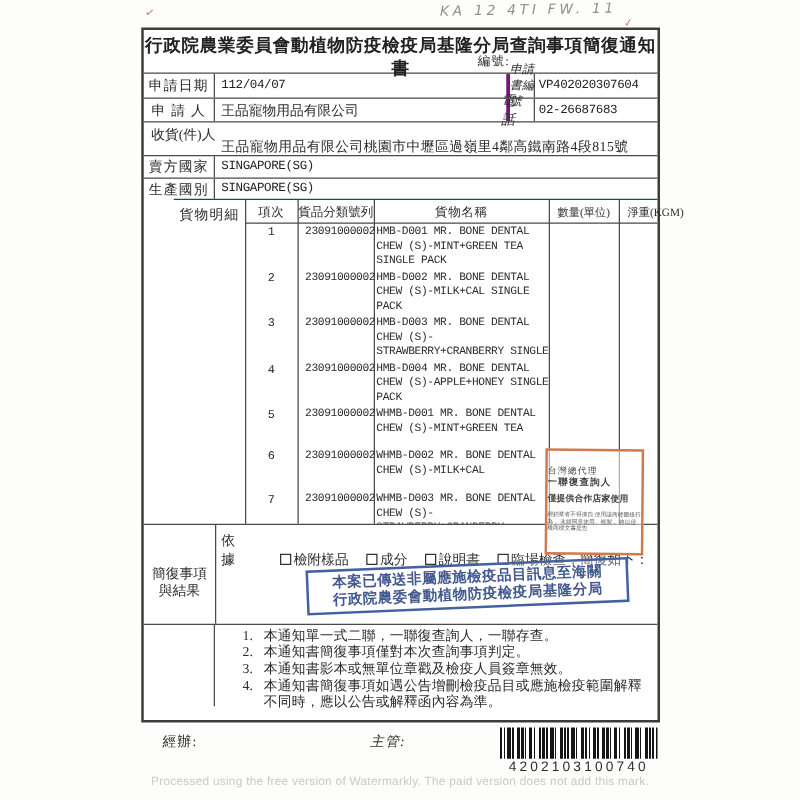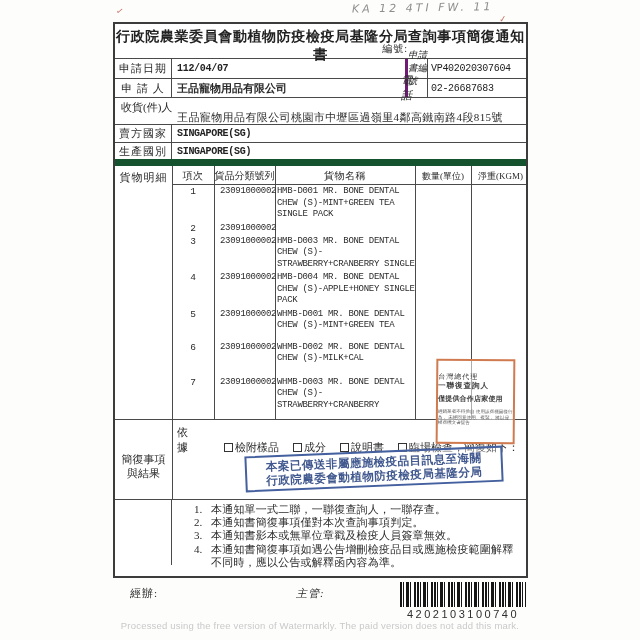--- a/index.html
+++ b/index.html
@@ -11,37 +11,37 @@
           font-style:italic; font-size:11px; color:#8f8f8f; letter-spacing:3px; transform:rotate(-1deg); }
   .corner-mark { position:absolute; color:#b44335; opacity:.75; font-size:9px; font-family:"DejaVu Sans",sans-serif; }
   #mark-l { left:116px; top:6px; transform:rotate(12deg); }
   #mark-r { left:499px; top:14px; transform:rotate(-8deg); }
 
   
   #doc { position:absolute; left:113px; top:22px; width:415px; height:556px; border:2px solid #3c3c3c; background:#fff; }
   .row { display:flex; border-top:1px solid #4a4a4a; font-size:11px; }
   .row:first-child { border-top:none; }
   .lab  { width:57px; border-right:1px solid #4a4a4a; display:flex; align-items:center; justify-content:center; letter-spacing:1px; }
-  .val  { flex:1; display:flex; align-items:center; padding-left:5px;font-weight:bold; }
+  .val  { flex:1; display:flex; align-items:center; padding-left:5px; }
   .lab2 { width:23px; border-left:3px solid #701a75; border-right:1px solid #4a4a4a; display:flex; align-items:center; justify-content:center;font-style:italic; }
   .val2 { width:98px; display:flex; align-items:center; padding-left:3px; }
   .mono { font-family:"Liberation Mono","DejaVu Sans Mono",monospace; font-size:10px; letter-spacing:-.3px; color:#222; }
 
   #row-title { position:relative; height:34px; border-top:none; display:block; }
   #doc-title { text-align:center; padding-top:4px; font-size:14px; font-weight:bold; letter-spacing:.6px; color:#222; }
   #serial    { position:absolute; right:118px; bottom:2px; font-size:10px; letter-spacing:1px; }
 
   #r-date { height:20px; } #r-appl { height:19px; }
   #r-consignee { height:27px; display:block; position:relative; }
   #consignee-label { position:absolute; left:6px; top:2px; font-size:11px; }
   #consignee-value { position:absolute; left:62px; top:12px; font-size:11px; letter-spacing:.4px; }
   #r-seller { height:18px; } #r-origin { height:17px; } #r-decl { height:15px; }
 
   
-  #detail { position:relative; height:260px; border-top:7px solid #14532d; }
+  #detail { position:relative; height:260px; border-top:1px solid #14532d;margin-left:24px; }
   .vline { position:absolute; top:0; bottom:0; width:1px; background:#4a4a4a; }
   #detail-label { position:absolute; left:0; top:4px; width:57px; text-align:center; font-size:11px; letter-spacing:1px; }
   .dh { position:absolute; top:3px; font-size:10px; text-align:center; letter-spacing:.5px; }
   #dh-hline { position:absolute; left:57px; right:0; top:18px; height:1px; background:#4a4a4a; }
   #items { position:absolute; left:57px; top:20px; right:0; bottom:0; overflow:hidden; }
   .item { display:flex; margin-bottom:2px; }
   .ino   { width:42px; text-align:center; font-family:"Liberation Mono","DejaVu Sans Mono",monospace; font-size:9.5px; }
   .icode { width:61px; padding-left:6px; font-family:"Liberation Mono","DejaVu Sans Mono",monospace; font-size:9px; letter-spacing:-.3px; }
   .iname { width:140px; padding-left:2px; font-family:"Liberation Mono","DejaVu Sans Mono",monospace; font-size:9px; letter-spacing:-.3px; line-height:11.5px; }
   #item-5 { margin-bottom:10px; } #item-6 { margin-bottom:12px; }
@@ -148,20 +148,21 @@
 
       <div id="items">
         <div class="item" id="item-1">
           <div class="ino">1</div>
           <div class="icode">23091000002</div>
           <div class="iname">HMB-D001 MR. BONE DENTAL CHEW (S)-MINT+GREEN TEA SINGLE PACK</div>
         </div>
         <div class="item" id="item-2">
           <div class="ino">2</div>
           <div class="icode">23091000002</div>
+          <div class="iname">HMB-D002 MR. BONE DENTAL CHEW (S)-MILK+CAL SINGLE PACK</div>
         </div>
         <div class="item" id="item-3">
           <div class="ino">3</div>
           <div class="icode">23091000002</div>
           <div class="iname">HMB-D003 MR. BONE DENTAL CHEW (S)-STRAWBERRY+CRANBERRY SINGLE</div>
         </div>
         <div class="item" id="item-4">
           <div class="ino">4</div>
           <div class="icode">23091000002</div>
           <div class="iname">HMB-D004 MR. BONE DENTAL CHEW (S)-APPLE+HONEY SINGLE PACK</div>

